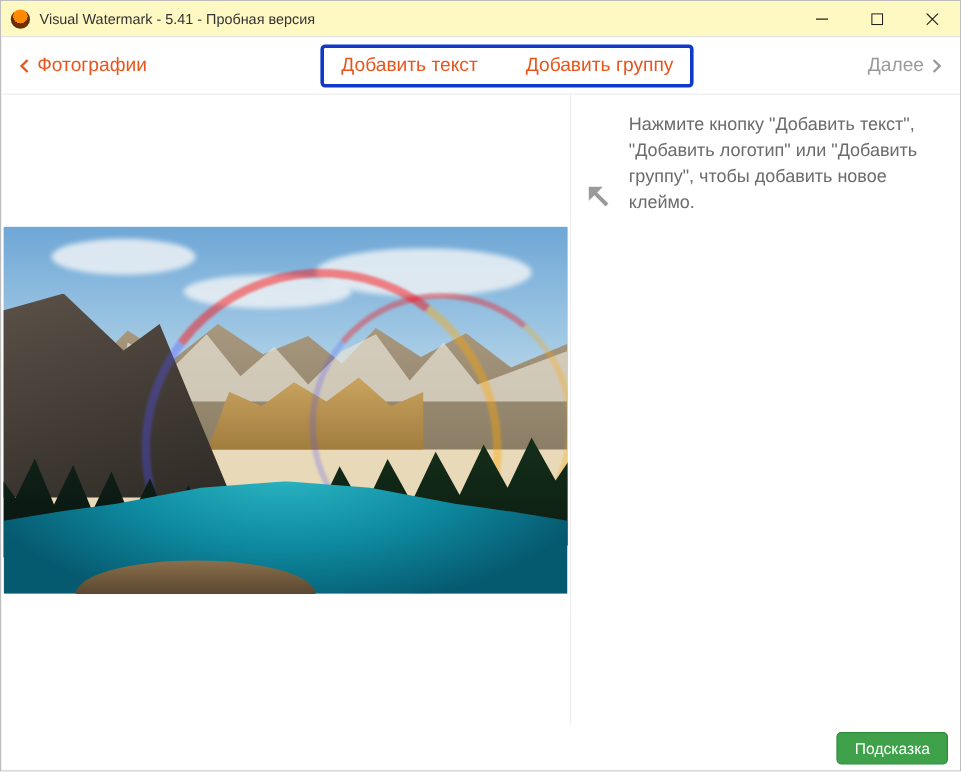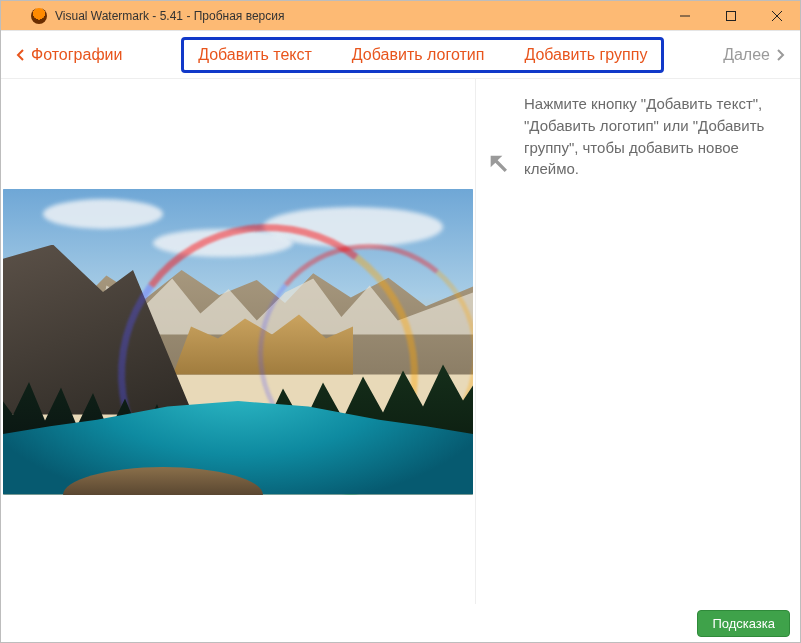--- a/index.html
+++ b/index.html
@@ -1,19 +1,19 @@
 <!DOCTYPE html>
 <html><head>
 <meta charset="utf-8">
 <style>
   * { box-sizing: border-box; margin: 0; padding: 0; }
   html, body { width: 801px; height: 643px; font-family: "Segoe UI", Arial, sans-serif; background: #fff; overflow: hidden; }
   .window { width: 801px; height: 643px; border: 1px solid #bdbdbd; display: flex; flex-direction: column; background: #fff; }
   
-  .titlebar { height: 30px; display: flex; align-items: center; background: #fdba74; border-bottom: 1px solid #e5e5e5; padding-left: 22px; }
+  .titlebar { height: 30px; display: flex; align-items: center; background: #fef9c3; border-bottom: 1px solid #e5e5e5; }
   .titlebar .app-icon { width: 16px; height: 16px; margin: 0 8px; border-radius: 50%; background: radial-gradient(circle at 50% 35%, #ff8a00 0 45%, #6b2e00 46% 100%); }
   .titlebar .title { font-size: 12px; color: #333; flex: 0 1 auto; white-space: nowrap; }
   .titlebar .spacer { flex: 1; }
   .titlebar .win-btn { width: 46px; height: 30px; display: flex; align-items: center; justify-content: center; color: #222; }
   .win-btn svg { width: 10px; height: 10px; stroke: currentColor; stroke-width: 1; fill: none; }
   
   .toolbar { height: 48px; display: flex; align-items: center; padding: 0 14px; border-bottom: 1px solid #eee; }
   .tb-left, .tb-right { display: flex; align-items: center; gap: 4px; justify-content: center; }
   .tb-center { flex: 1; display: flex; justify-content: center; }
   .tb-link { color: #e8551d; font-size: 16px; cursor: pointer; user-select: none; }
@@ -79,21 +79,20 @@
   <div class="toolbar">
     <div class="tb-left" style="color:#e8551d;">
       <svg class="chev" viewBox="0 0 12 12">
           <path d="M8 1 L3 6 L8 11"></path>
         </svg>
       <span class="tb-link">Фотографии</span>
     </div>
     <div class="tb-center">
       <div class="highlight-box">
         <span class="tb-link">Добавить текст</span>
-        <span class="tb-link">Добавить логотип</span>
         <span class="tb-link">Добавить группу</span>
       </div>
     </div>
     <div class="tb-right" style="color:#9a9a9a;">
       <span class="tb-link muted">Далее</span>
       <svg class="chev" viewBox="0 0 12 12">
           <path d="M4 1 L9 6 L4 11"></path>
         </svg>
     </div>
   </div>

